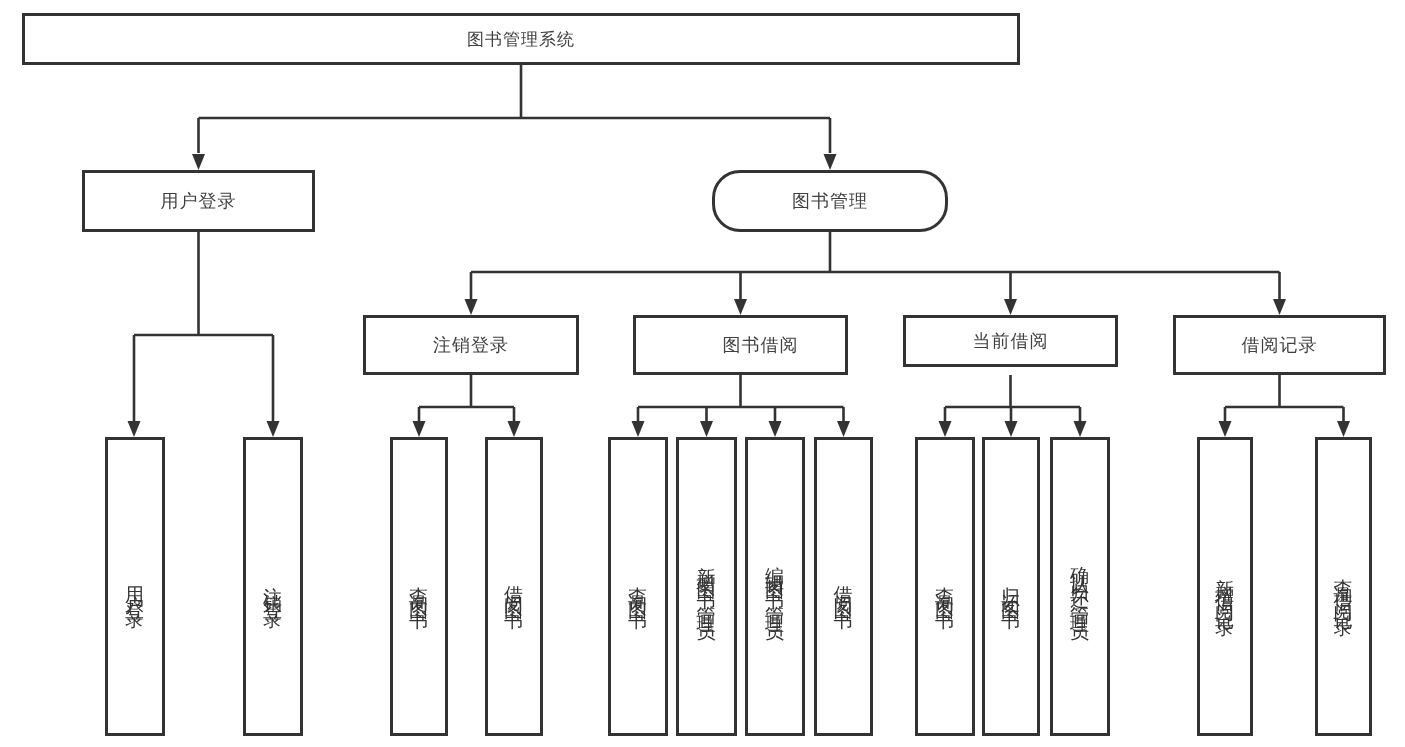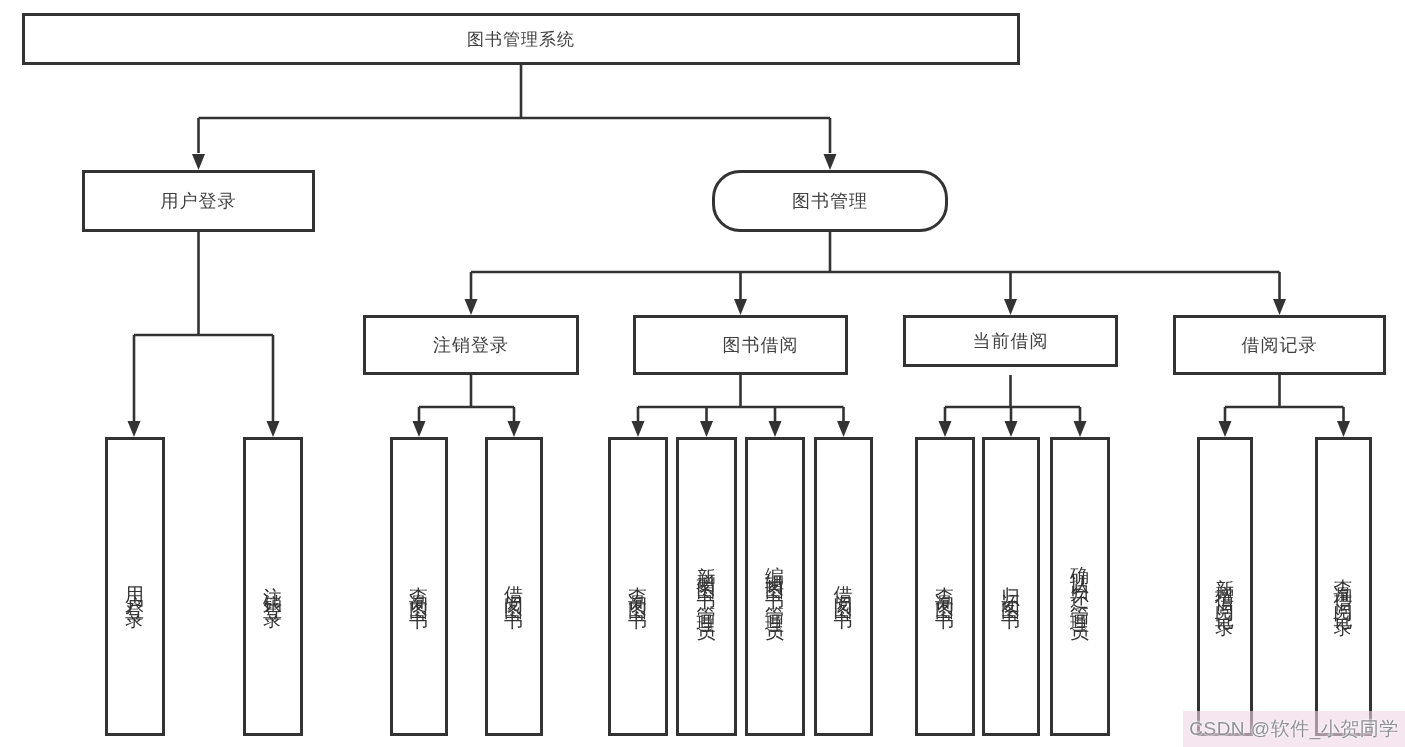--- a/index.html
+++ b/index.html
@@ -137,17 +137,14 @@
     <span class="vtext">确认归还（管理员）</span>
   </div>
 
   <div class="vbox" style="left:1197px;width:56px;">
     <span class="vtext">新增借阅记录</span>
   </div>
   <div class="vbox" style="left:1315px;width:57px;">
     <span class="vtext">查询借阅记录</span>
   </div>
 
-  <div id="watermark">
-    <span>CSDN @软件_小贺同学</span>
-  </div>
 
 </div>
 
 </body></html>

